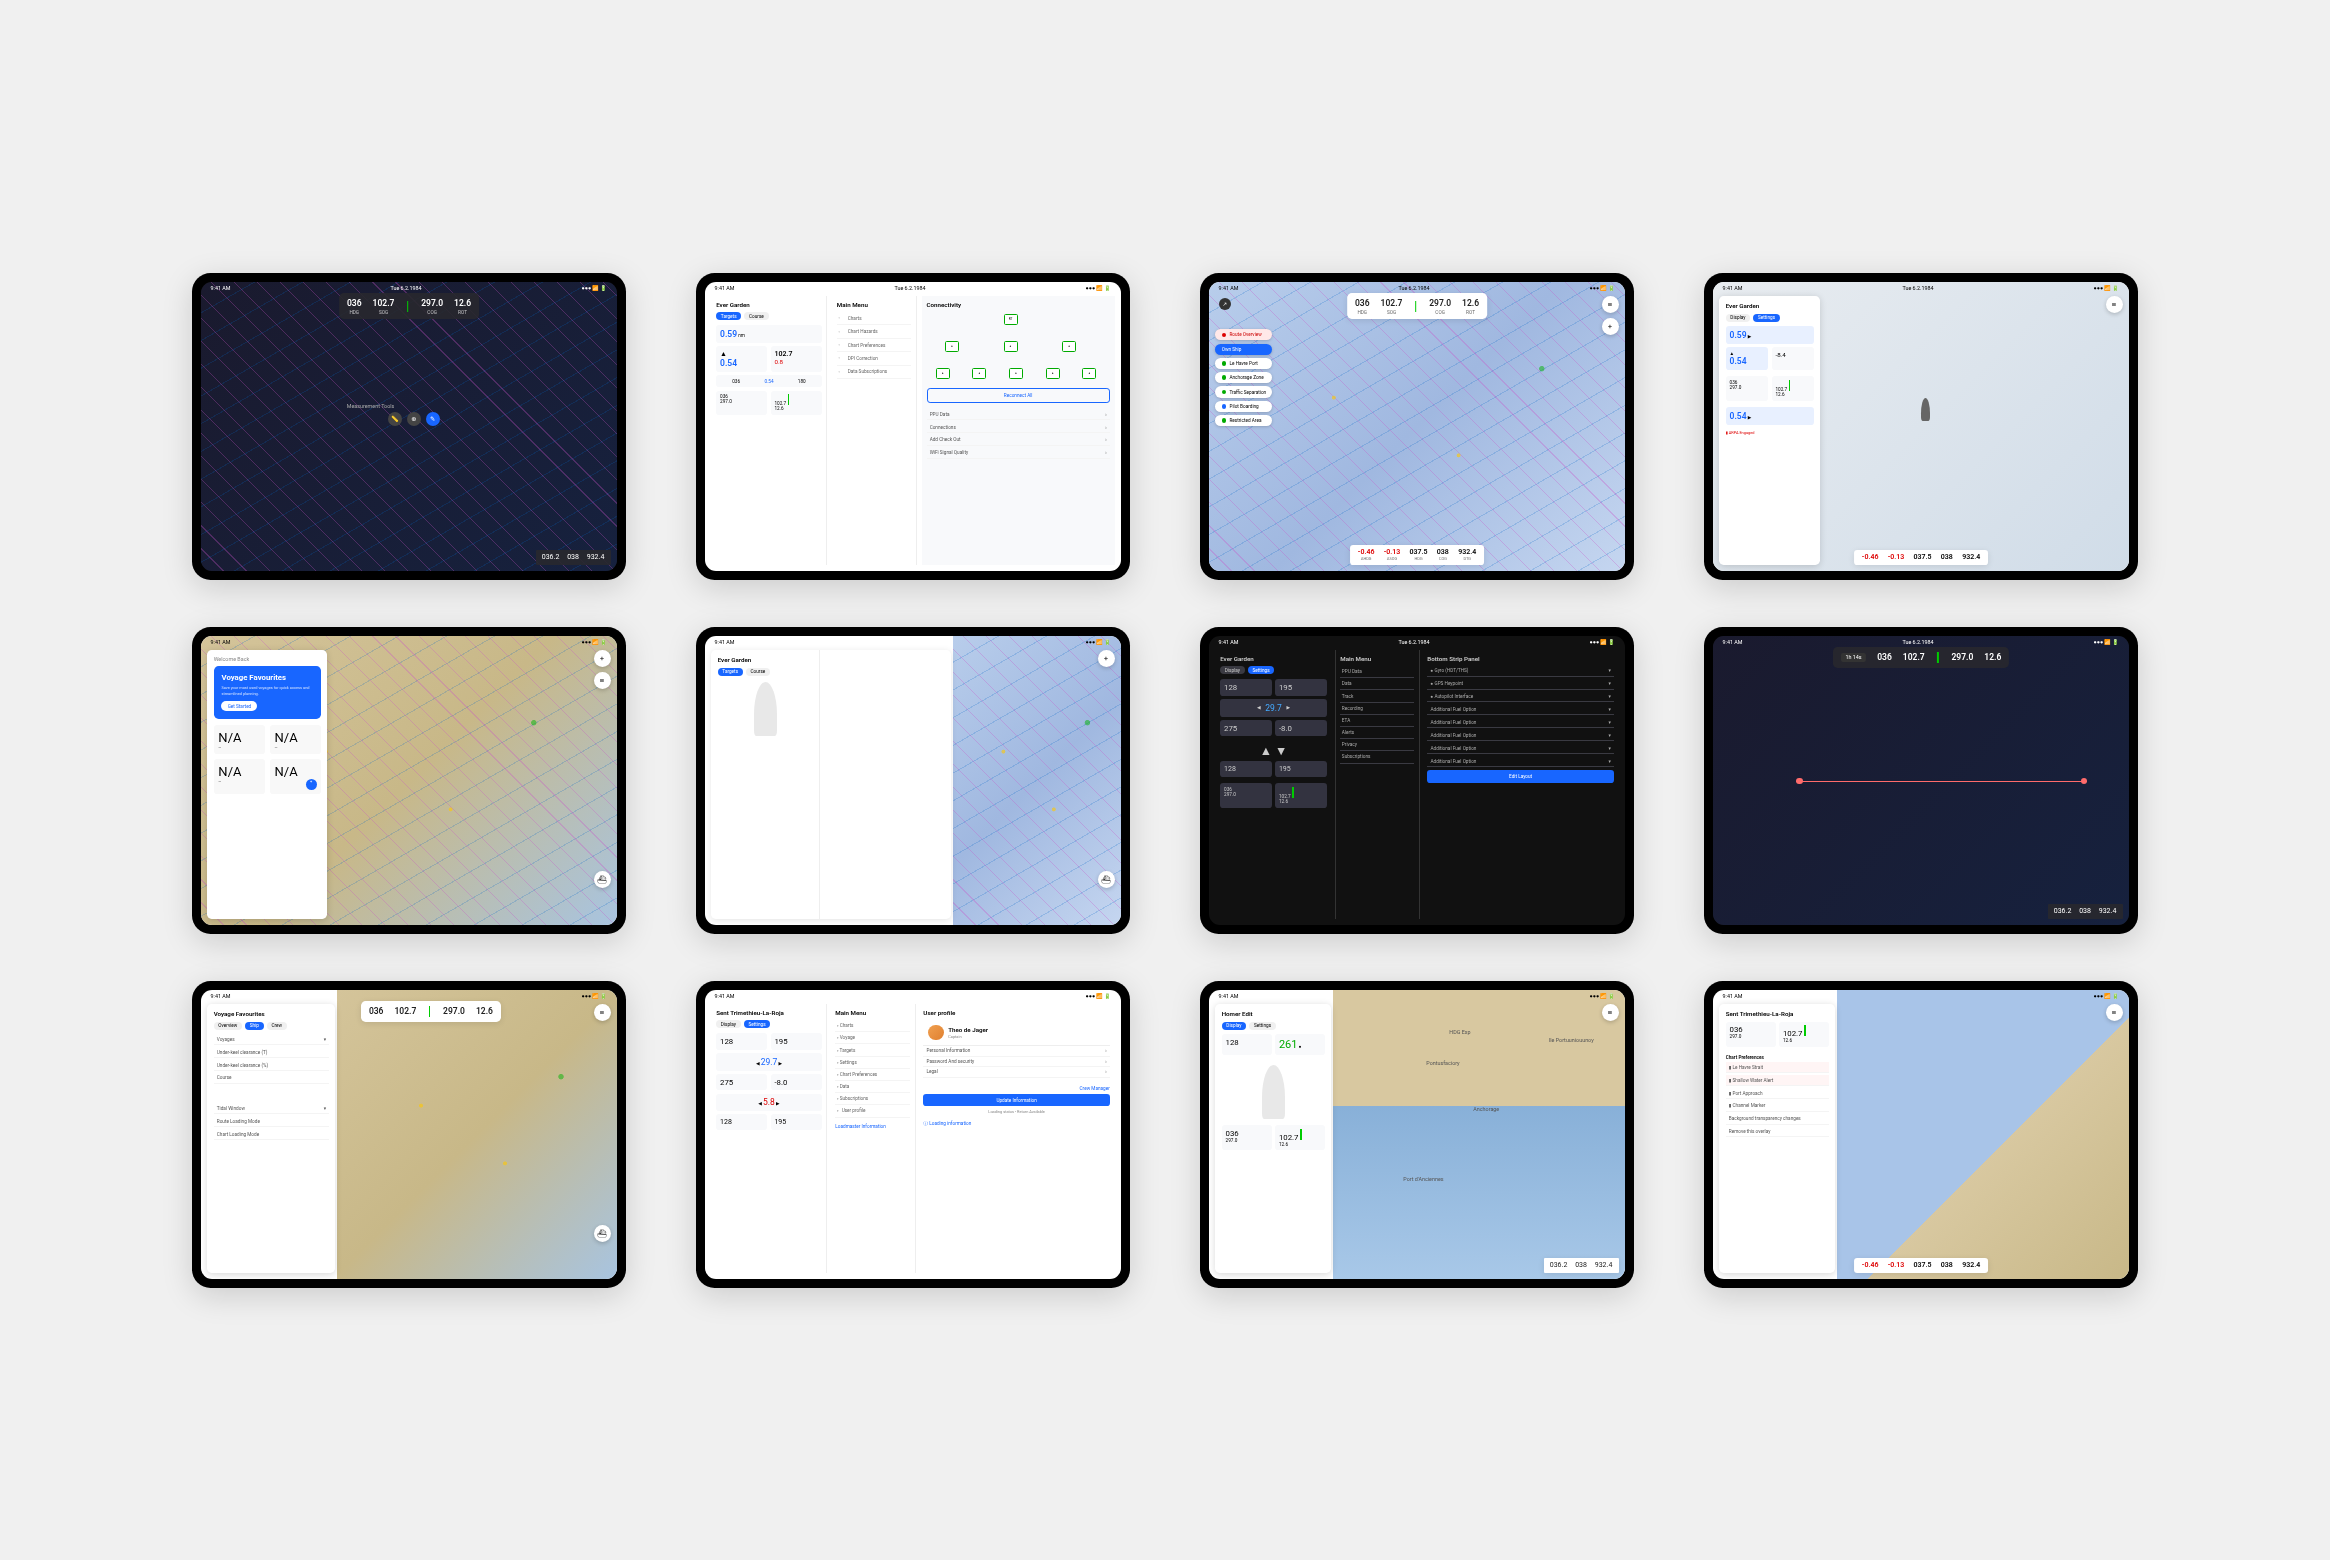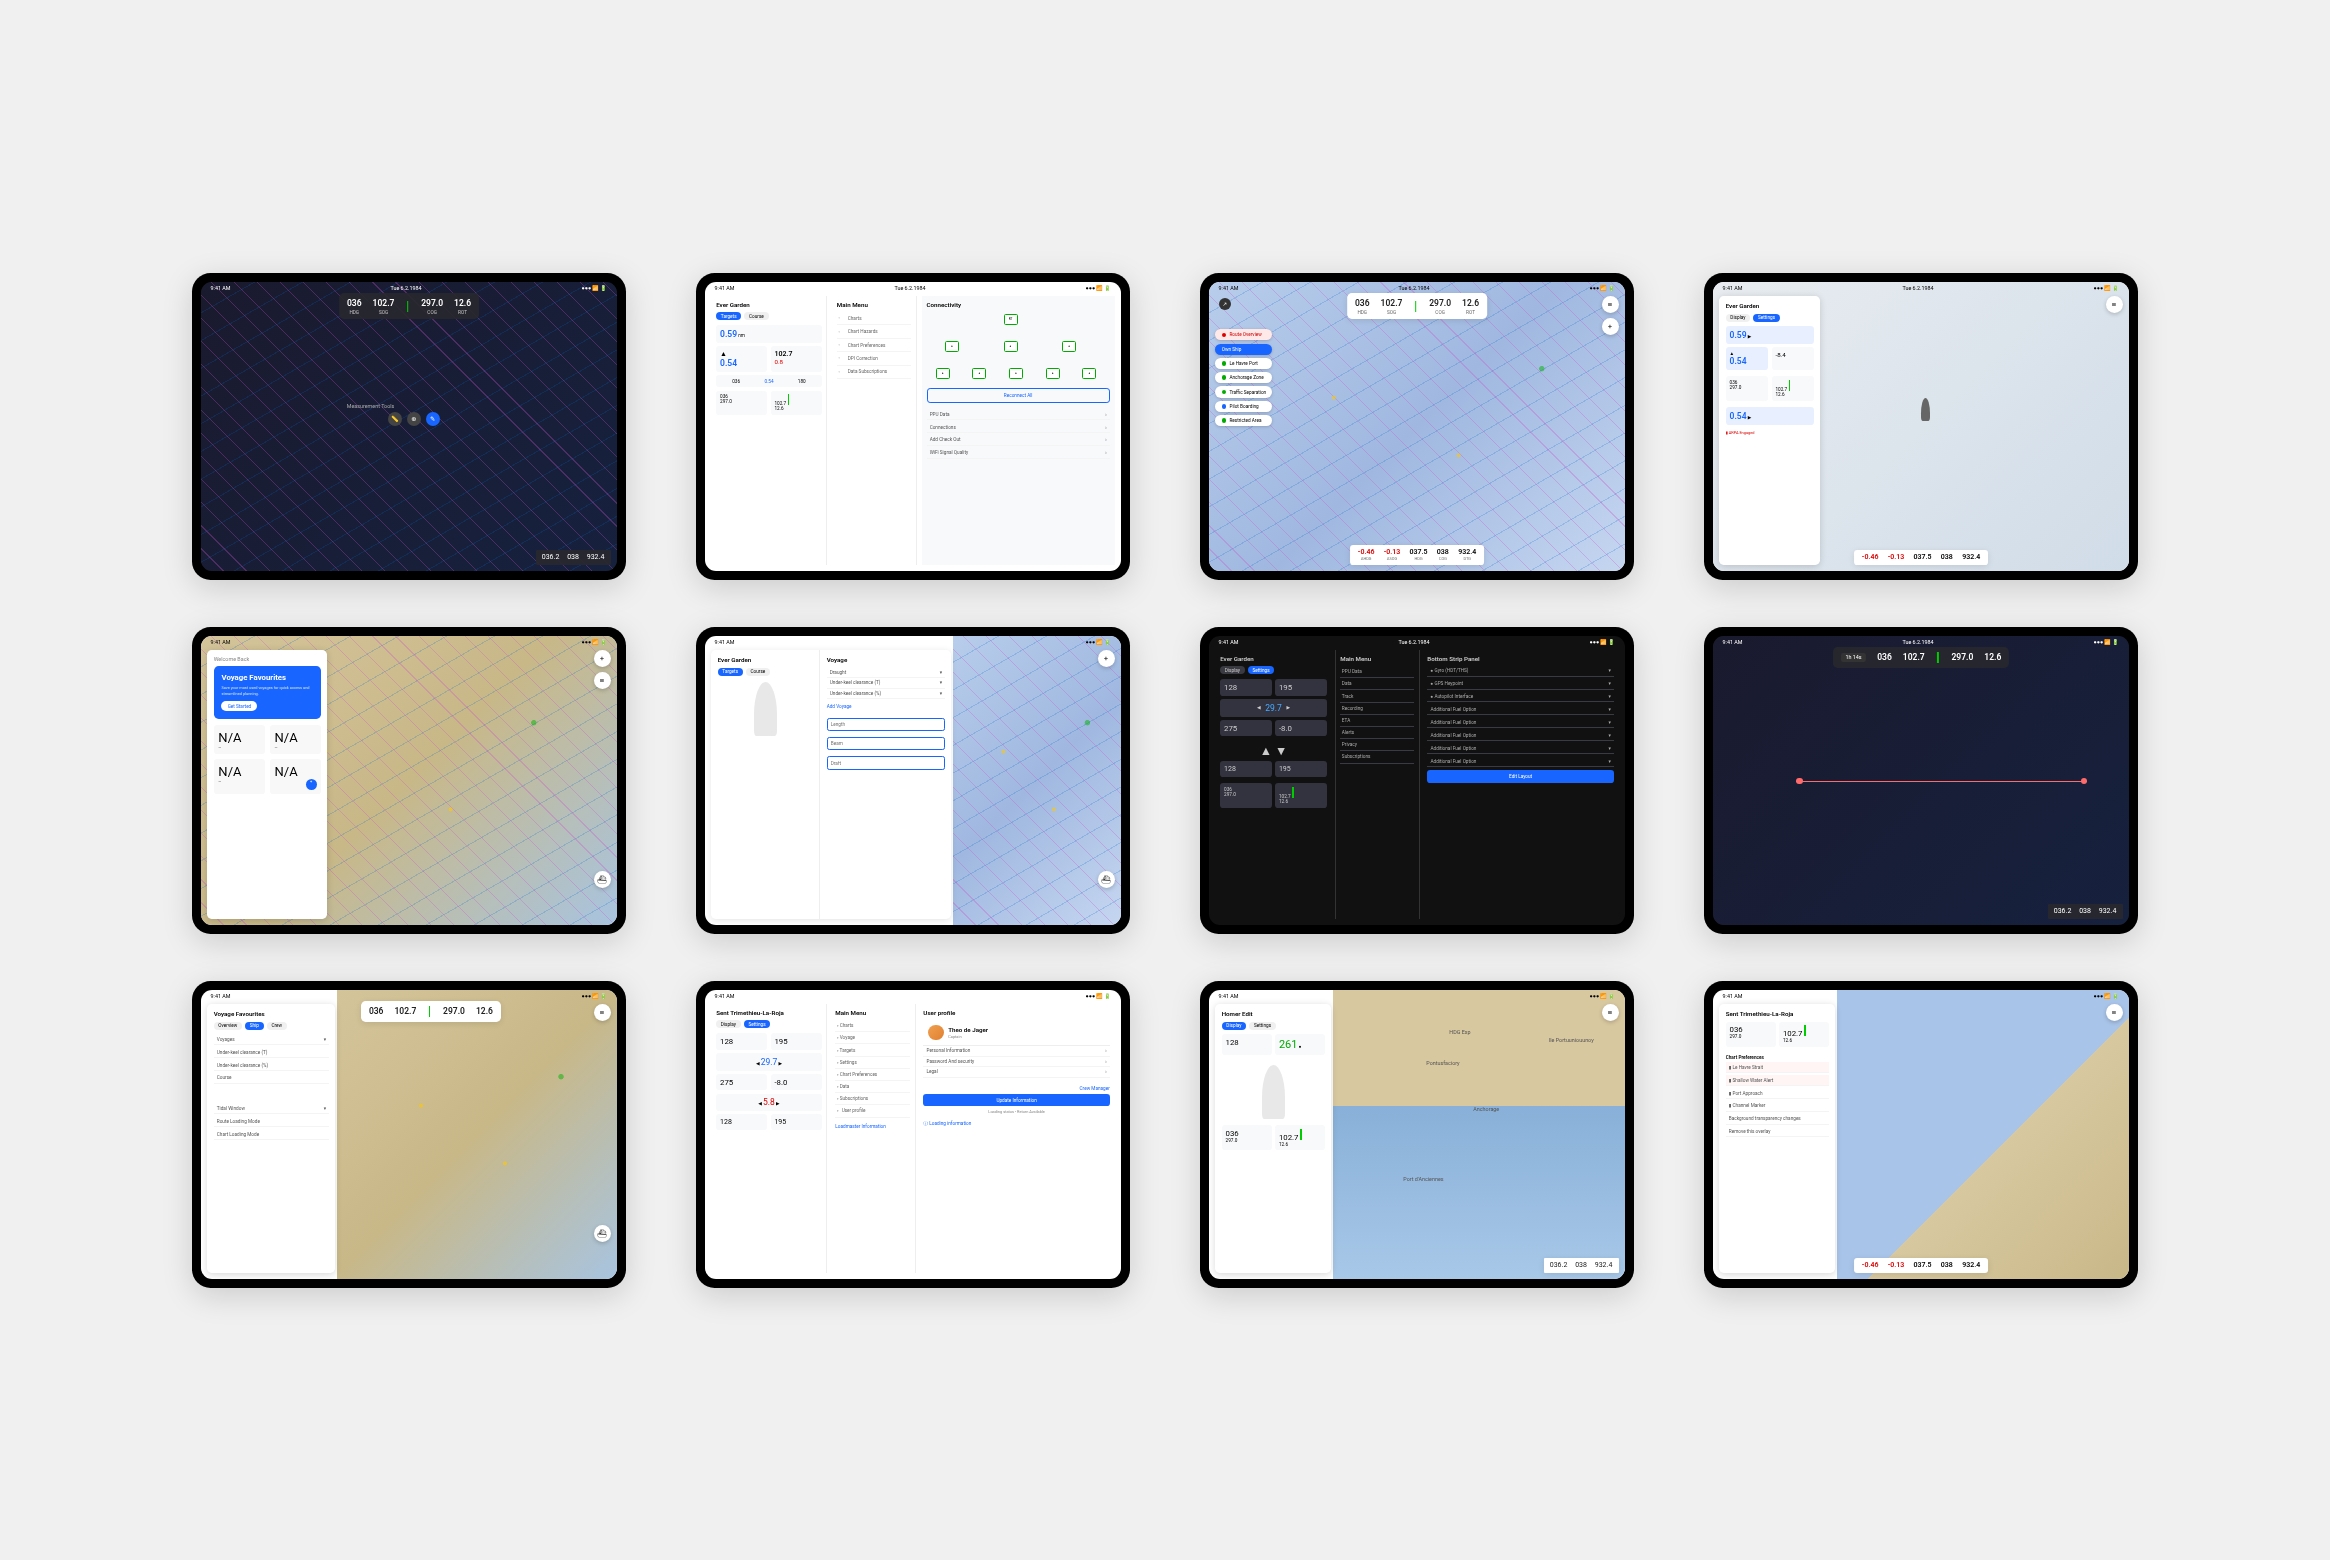--- a/index.html
+++ b/index.html
@@ -406,39 +406,20 @@
 <div style="flex:0 0 109px;padding:6.2px;border-right:0.8px solid #eee">
 <div class="sb-title">Ever Garden</div>
 <div class="sb-tabs">
               <span class="sb-tab active">Targets</span>
               <span class="sb-tab">Course</span>
             </div>
 <div class="ship-diagram">
               <div class="ship-body"></div>
             </div>
 </div>
-<div style="flex:1;padding:6.2px">
-<div class="sb-title">Voyage</div>
-<div class="sb-row">
-              <span>Draught</span>
-              <span>▾</span>
-            </div>
-<div class="sb-row">
-              <span>Under-keel clearance (T)</span>
-              <span>▾</span>
-            </div>
-<div class="sb-row">
-              <span>Under-keel clearance (%)</span>
-              <span>▾</span>
-            </div>
-<div class="link-blue" style="margin:4.7px 0">Add Voyage</div>
-<input class="input-box" placeholder="Length" style="">
-<input class="input-box" placeholder="Beam" style="">
-<input class="input-box" placeholder="Draft" style="">
-</div>
 </div>
 <div class="fab fab-tr">+</div>
 <div class="fab fab-br">⛴</div>
 </div>
     </div>
 
 <div class="tablet dark">
 <div class="screen">
 <div class="status-bar">
           <span>9:41 AM</span>

